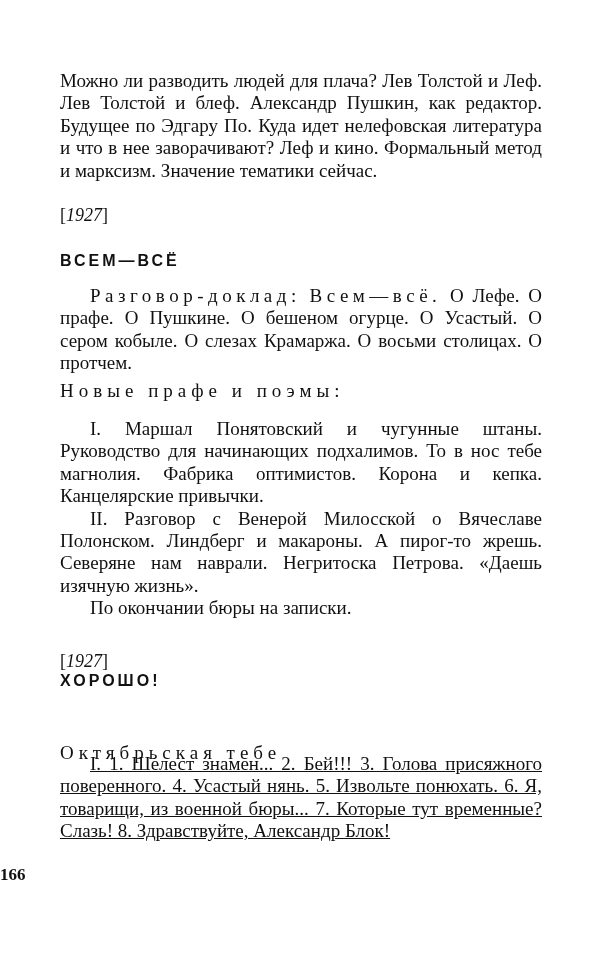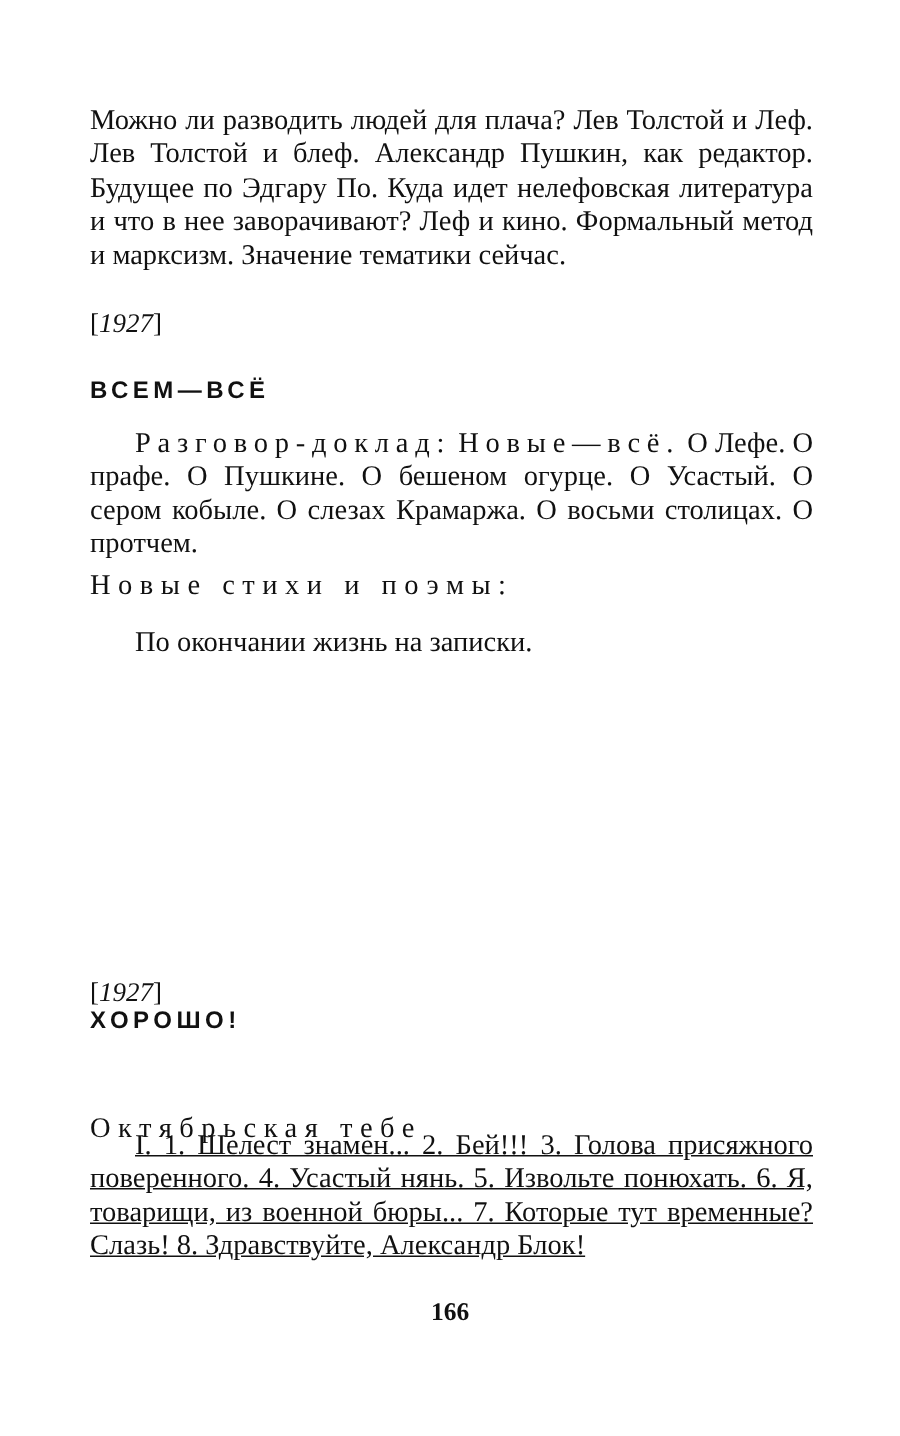--- a/index.html
+++ b/index.html
@@ -6,49 +6,51 @@
     body { width: 600px; height: 957px; position: relative; overflow: hidden; color: #111111; }
     .page { position: absolute; left: 60px; top: 0; width: 482px; font-family: "Liberation Serif", serif; font-size: 19px; line-height: 22.4px; }
     .block { position: absolute; left: 0; width: 482px; }
     p { margin: 0; text-align: justify; text-align-last: left; }
     .indent { text-indent: 30px; }
     .date { font-style: italic; font-size: 18px; }
     .date .br { font-style: normal; }
     .title { text-align: left; font-family: "Liberation Sans", sans-serif; font-weight: bold; font-size: 16px; letter-spacing: 3px; }
     .spaced { letter-spacing: 4.5px; font-family: Liberation Serif, serif; }
     .subhead { text-align: center; letter-spacing: 5px; font-size: 19px; }
-    .pagenum { position: absolute; top: 865px; left: 0; width: 600px; text-align: center; font-family: "Liberation Serif", serif; font-size: 17px; font-weight: bold; }
+    .pagenum { position: absolute; top: 865px; left: 0; width: 600px; text-align: left; font-family: "Liberation Serif", serif; font-size: 17px; font-weight: bold; }
   </style>
 </head>
 <body>
 
 <div class="page">
 
   <div class="block" style="top:70px;">
     <p>Можно ли разводить людей для плача? Лев Толстой и Леф. Лев Толстой и блеф. Александр Пушкин, как редактор. Будущее по Эдгару По. Куда идет нелефовская литература и что в нее заворачивают? Леф и кино. Формальный метод и марксизм. Значение тематики сейчас.</p>
   </div>
 
   <div class="block" style="top:204px;">
     <p class="date"><span class="br">[</span><span>1927</span><span class="br">]</span></p>
   </div>
 
   <div class="block" style="top:250px;">
     <p class="title">ВСЕМ—ВСЁ</p>
   </div>
 
   <div class="block" style="top:285px;">
-    <p class="indent"><span class="spaced">Разговор-доклад:</span> <span class="spaced">Новые—всё.</span><span> О Лефе. О прафе. О Пушкине. О бешеном огурце. О Усастый. О сером кобыле. О слезах Крамаржа. О восьми столицах. О протчем.</span></p>
+    <p class="indent"><span class="spaced">Разговор-доклад:</span> <span class="spaced">Всем—всё.</span><span> О Лефе. О прафе. О Пушкине. О бешеном огурце. О Усастый. О сером кобыле. О слезах Крамаржа. О восьми столицах. О протчем.</span></p>
   </div>
 
   <div class="block" style="top:380px;">
-    <p class="subhead">Новые стихи и поэмы:</p>
+    <p class="subhead">Новые прафе и поэмы:</p>
   </div>
 
   <div class="block" style="top:418px;">
-    <p class="indent">По окончании жизнь на записки.</p>
+    <p class="indent">I. Маршал Понятовский и чугунные штаны. Руководство для начинающих подхалимов. То в нос тебе магнолия. Фабрика оптимистов. Корона и кепка. Канцелярские привычки.</p>
+    <p class="indent">II. Разговор с Венерой Милосской о Вячеславе Полонском. Линдберг и макароны. А пирог-то жрешь. Северяне нам наврали. Негритоска Петрова. «Даешь изячную жизнь».</p>
+    <p class="indent">По окончании бюры на записки.</p>
   </div>
 
   <div class="block" style="top:650px;">
     <p class="date"><span class="br">[</span><span>1927</span><span class="br">]</span></p>
   </div>
 
   <div class="block" style="top:670px;">
     <p class="title">ХОРОШО!</p>
   </div>
 

